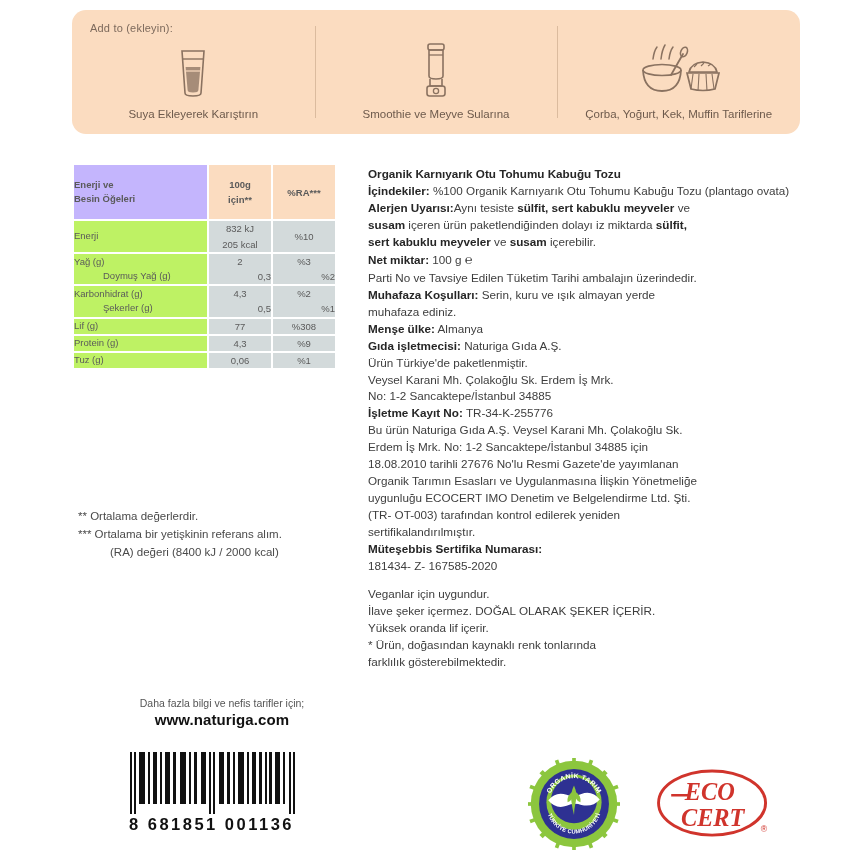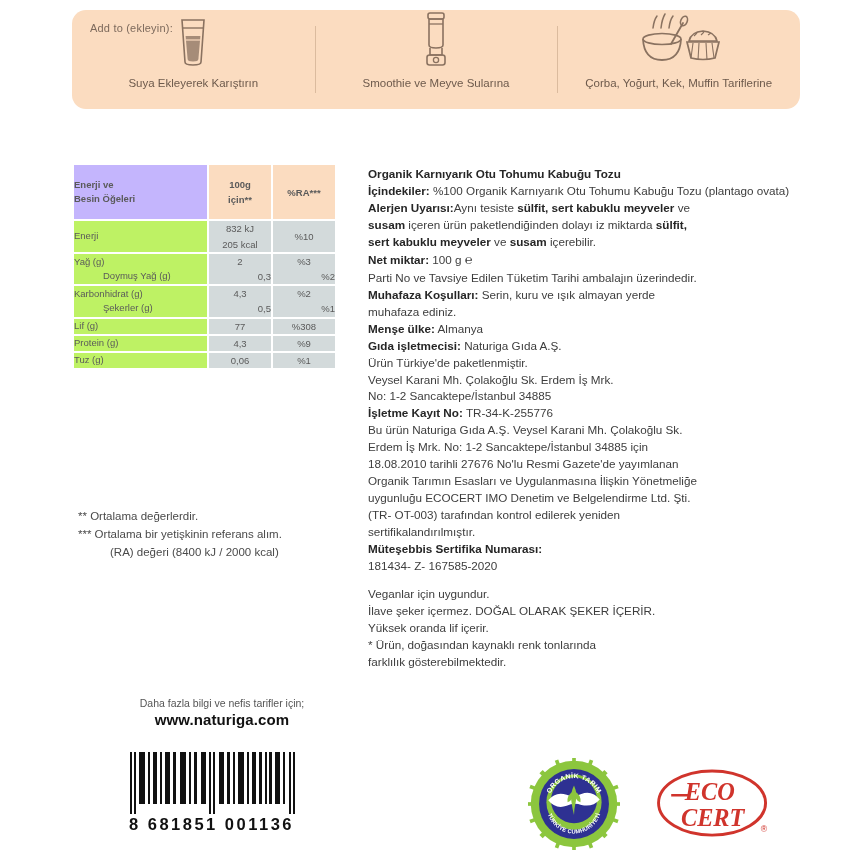--- a/index.html
+++ b/index.html
@@ -6,34 +6,34 @@
   body{
     width:855px;height:855px;
     background:#ffffff;
     font-family:"Liberation Sans", sans-serif;
     color:#4a4a4a;
     overflow:hidden;
     position:relative;
   }
   
   .usage-banner{
-    position:absolute;left:72px;top:10px;width:728px;height:99px;
+    position:absolute;left:72px;top:10px;width:728px;height:124px;
     background:#fbdcc0;border-radius:14px;
   }
   .usage-title{
     position:absolute;left:18px;top:12px;
     font-size:11px;color:#7d6a5c;letter-spacing:.2px;
   }
   .usage-cols{
     position:absolute;left:0;top:0;width:100%;height:100%;
     display:flex;
   }
   .usage-col{
     flex:1;position:relative;
-    display:flex;flex-direction:column;align-items:center;justify-content:flex-start;
+    display:flex;flex-direction:column;align-items:center;justify-content:flex-end;
     padding-bottom:14px;
   }
   .usage-col + .usage-col::before{
     content:"";position:absolute;left:0;top:16px;bottom:16px;width:1px;
     background:rgba(160,125,95,.35);
   }
   .usage-icon{height:58px;display:flex;align-items:flex-end;justify-content:center;margin-bottom:9px;}
   .usage-label{font-size:11.5px;color:#6d5a4c;white-space:nowrap;}
 
   

